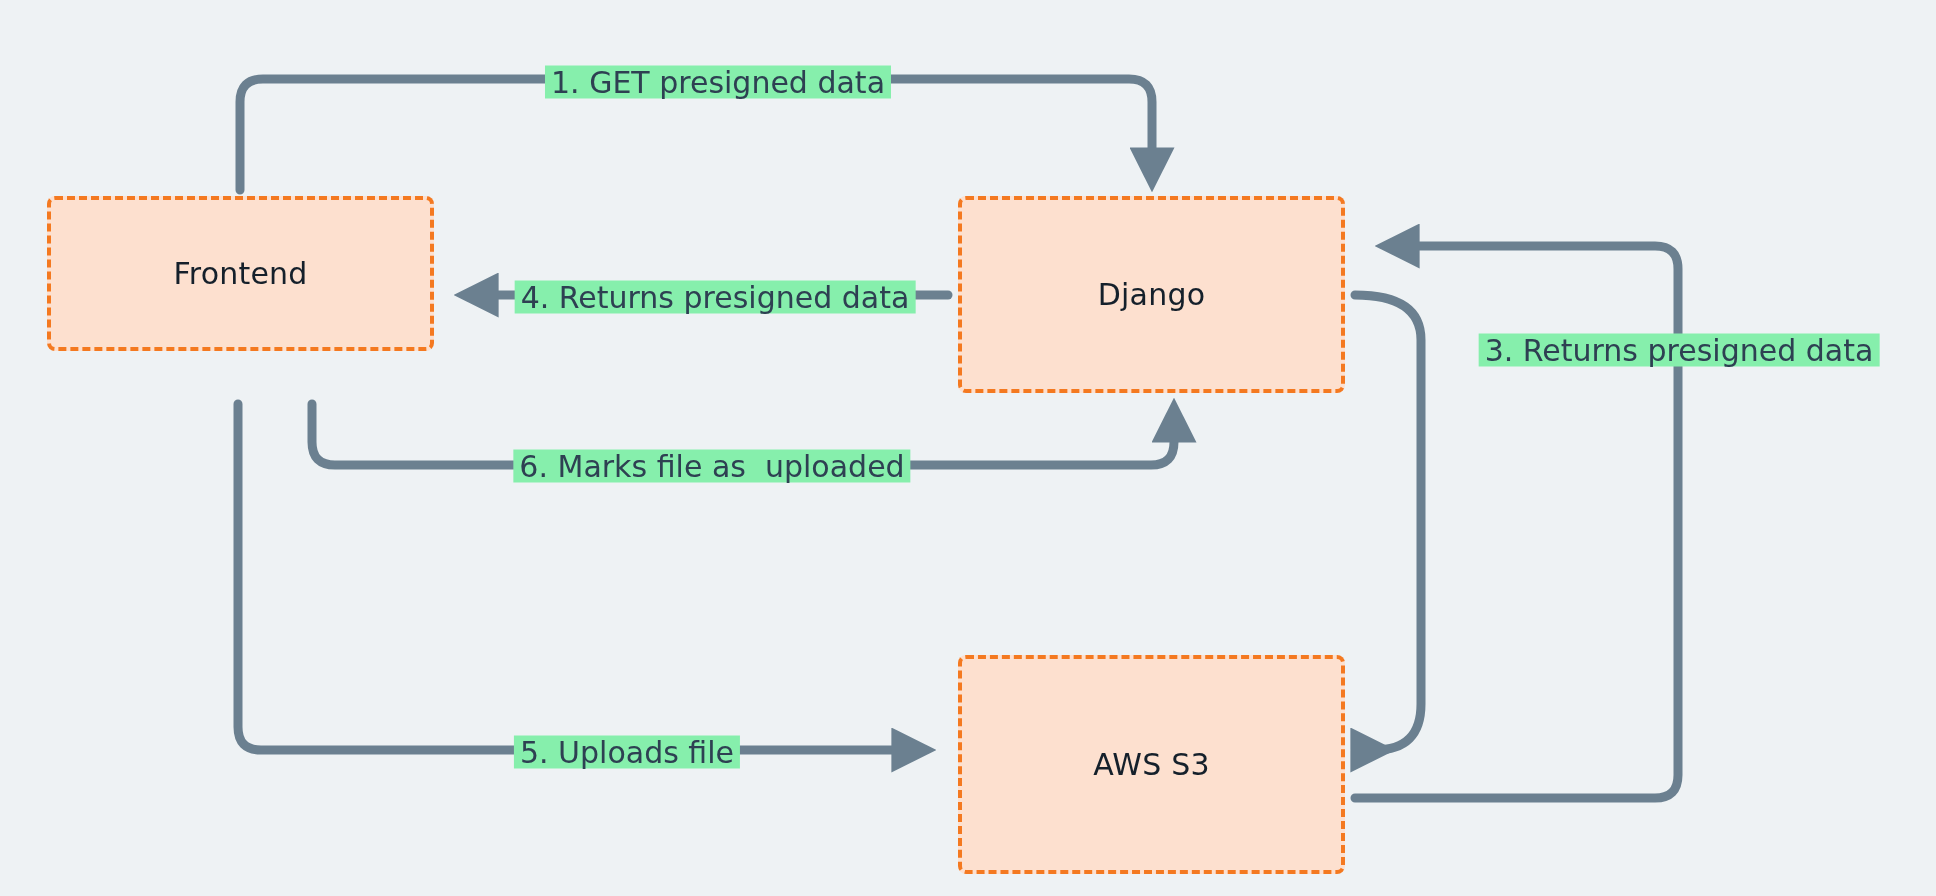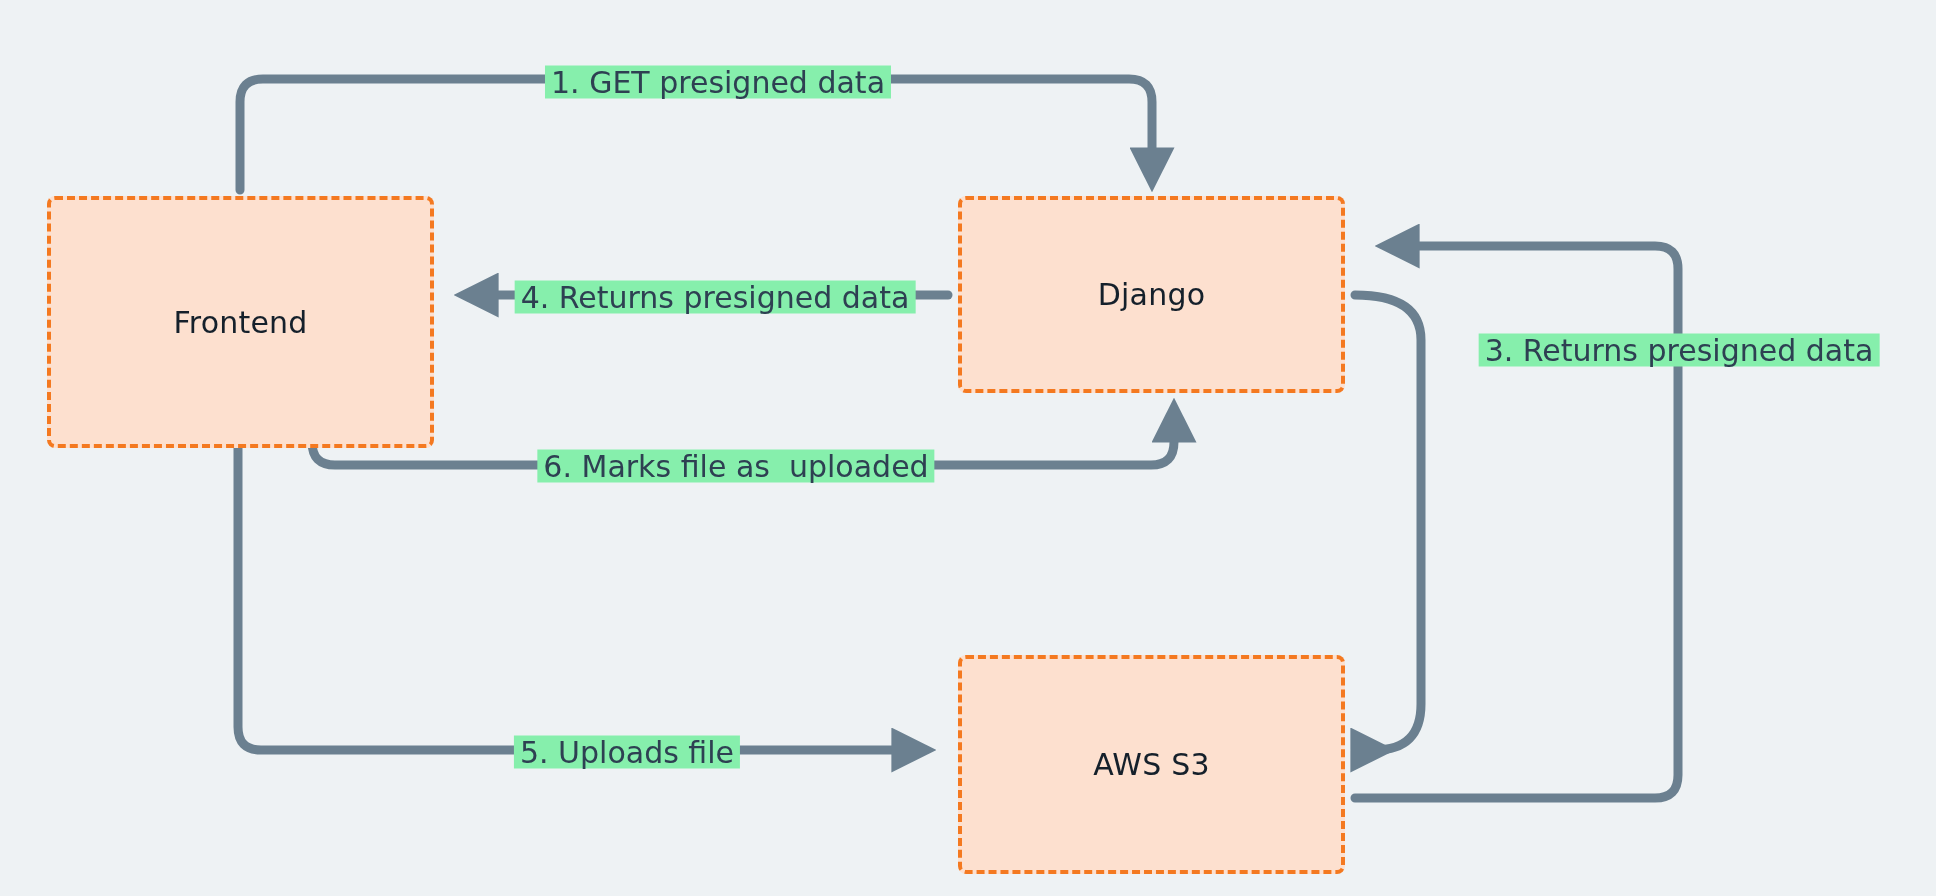--- a/index.html
+++ b/index.html
@@ -43,21 +43,21 @@
   .edge-label {
     position: absolute;
     font-size: 30px;
     color: #2e4052;
     white-space: pre;
     background: #86efac;
     padding: 0 6px;
     line-height: 1.1;
     transform: translate(-50%, -50%);
   }
-  #node-frontend { left: 47px;  top: 196px; width: 387px; height: 252px; }
+  #node-frontend { left: 47px;  top: 196px; width: 387px; height: 155px; }
   #node-django   { left: 958px; top: 196px; width: 387px; height: 197px; }
   #node-awss3    { left: 958px; top: 655px; width: 387px; height: 219px; }
 </style>
 </head>
 <body>
 
 <div id="canvas">
 
   <svg id="edges" viewBox="0 0 1936 896" xmlns="http://www.w3.org/2000/svg">
     <defs>
@@ -93,15 +93,15 @@
 
   <div class="edge-label" style="left: 718px; top: 82px;">1. GET presigned data</div>
 
 
   <div class="edge-label" style="left: 1679px; top: 350px;">3. Returns presigned data</div>
 
   <div class="edge-label" style="left: 715px; top: 297px;">4. Returns presigned data</div>
 
   <div class="edge-label" style="left: 627px; top: 752px;">5. Uploads file</div>
 
-  <div class="edge-label" style="left: 712px; top: 466px; margin-left: 24px;">6. Marks file as  uploaded</div>
+  <div class="edge-label" style="left: 712px; top: 466px;">6. Marks file as  uploaded</div>
 
 </div>
 
 </body></html>

